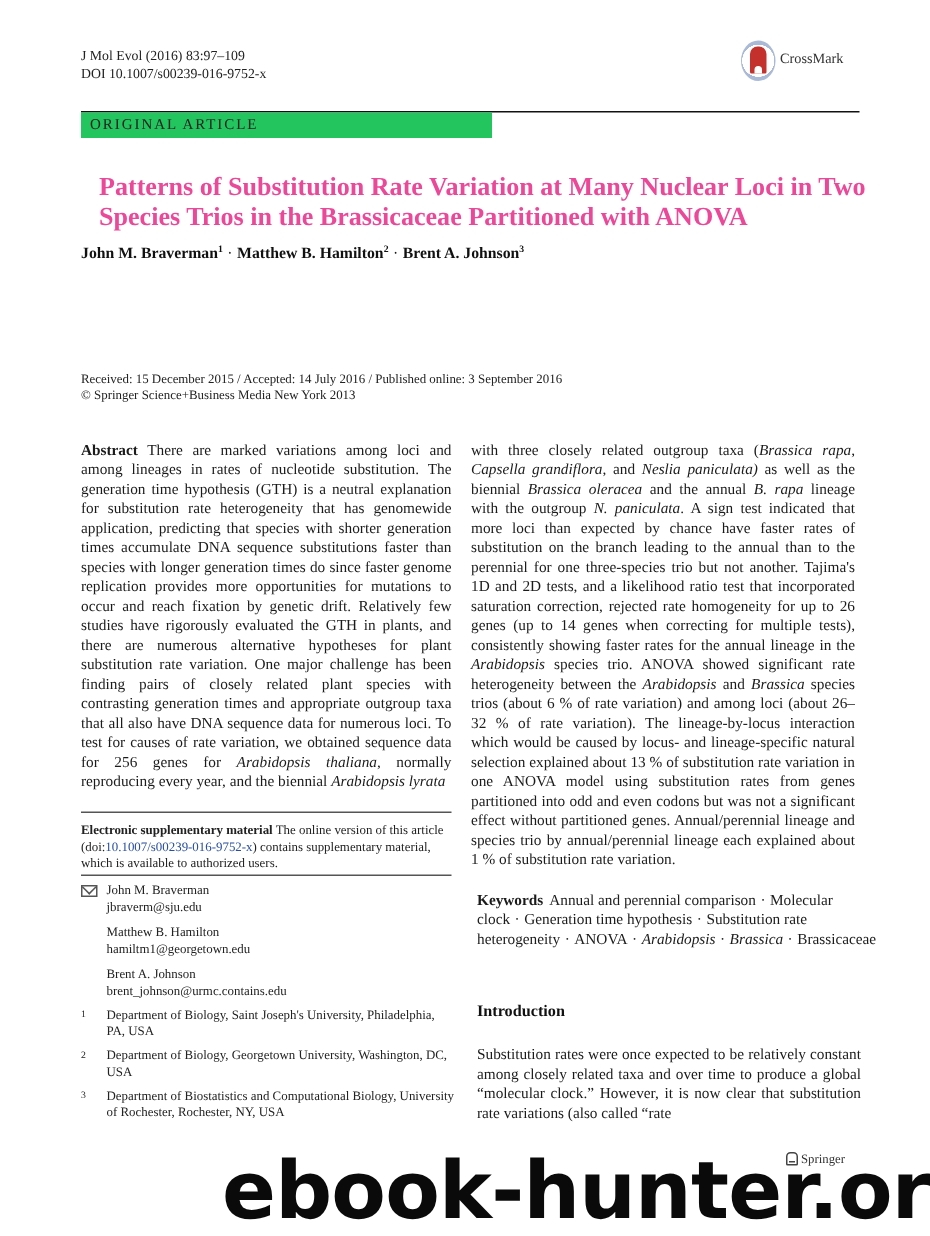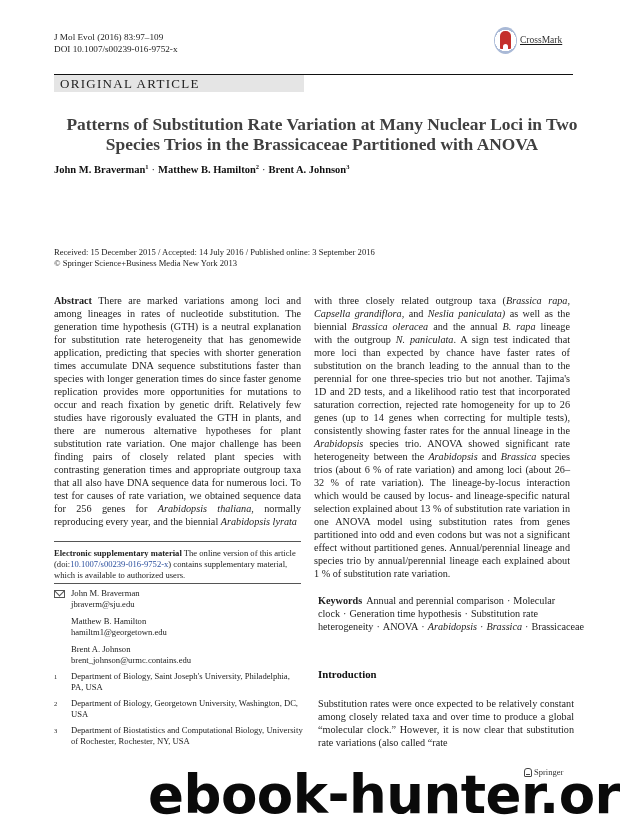--- a/index.html
+++ b/index.html
@@ -9,46 +9,46 @@
       font-family: "Liberation Serif", "DejaVu Serif", serif;
       color: #1a1a1a;
     }
     .abs { position: absolute; }
 
     
     .journal-line { left: 54px; font-size: 9.2px; line-height: 11px; color: #222; }
     #journal-citation { top: 32px; }
     #journal-doi { top: 44px; }
 
-    .crossmark { left: 494px; top: 23px; width: 100px; height: 34px; display: flex; align-items: center; text-decoration: underline; }
+    .crossmark { left: 494px; top: 23px; width: 100px; height: 34px; display: flex; align-items: center; }
     .crossmark-logo {
       width: 23px; height: 27px; border-radius: 50%;
       background: radial-gradient(circle at 50% 50%, #ffffff 0 60%, #a9b9d6 61% 100%);
       position: relative; flex: 0 0 auto;
     }
     .crossmark-logo::before {
       content: ""; position: absolute; left: 6px; top: 4px; width: 11px; height: 18px;
       background: #c4302b; border-radius: 5px 5px 1px 1px;
     }
     .crossmark-logo::after {
       content: ""; position: absolute; left: 9px; top: 17px; width: 5px; height: 5px;
       background: #ffffff; border-radius: 50% 50% 0 0;
     }
     .crossmark-label { margin-left: 3px; font-size: 9.5px; color: #333; }
 
     .header-rule { left: 54px; top: 74px; width: 519px; height: 1px; background: #111; }
     .article-type-banner {
-      left: 54px; top: 75px; width: 250px; height: 17px; background: #e5e5e5;
-      font-size: 13px; letter-spacing: 1.3px; color: #222; padding-left: 6px; line-height: 17px;
+      left: 54px; top: 75px; width: 274px; height: 17px; background: #22c55e;
+      font-size: 10px; letter-spacing: 1.3px; color: #222; padding-left: 6px; line-height: 17px;
     }
 
     
     .title {
-      left: 52px; top: 114px; width: 540px; font-weight: bold;
-      font-size: 17.4px; line-height: 20px; color: #404040; text-align: center;
+      left: 66px; top: 114px; width: 540px; font-weight: bold;
+      font-size: 17.4px; line-height: 20px; color: #ec4899;
     }
     .authors { left: 54px; top: 163px; font-weight: bold; font-size: 10.5px; color: #111; white-space: nowrap; }
     .authors sup { font-size: 6.5px; vertical-align: 4px; }
     .authors .sep { font-weight: normal; margin: 0 3px; }
 
     
     .dates { left: 54px; top: 247px; font-size: 8.6px; line-height: 11px; color: #222; white-space: nowrap; }
 
     
     .col { font-size: 10.2px; line-height: 13px; text-align: justify; color: #1b1b1b; }

